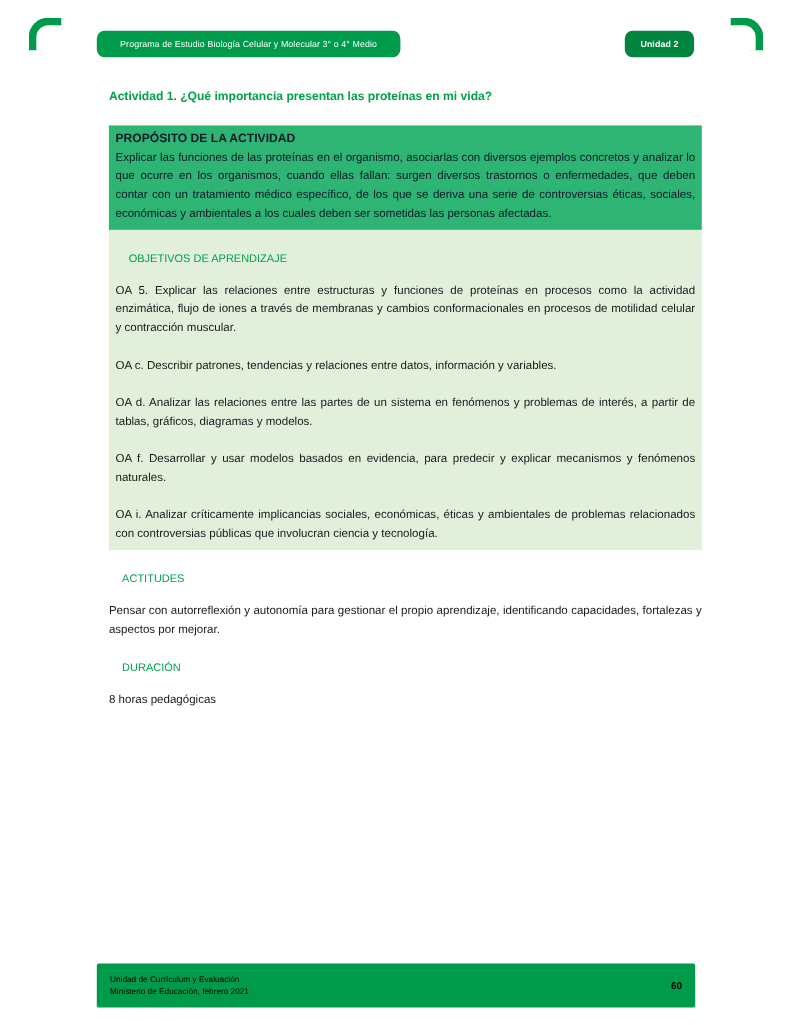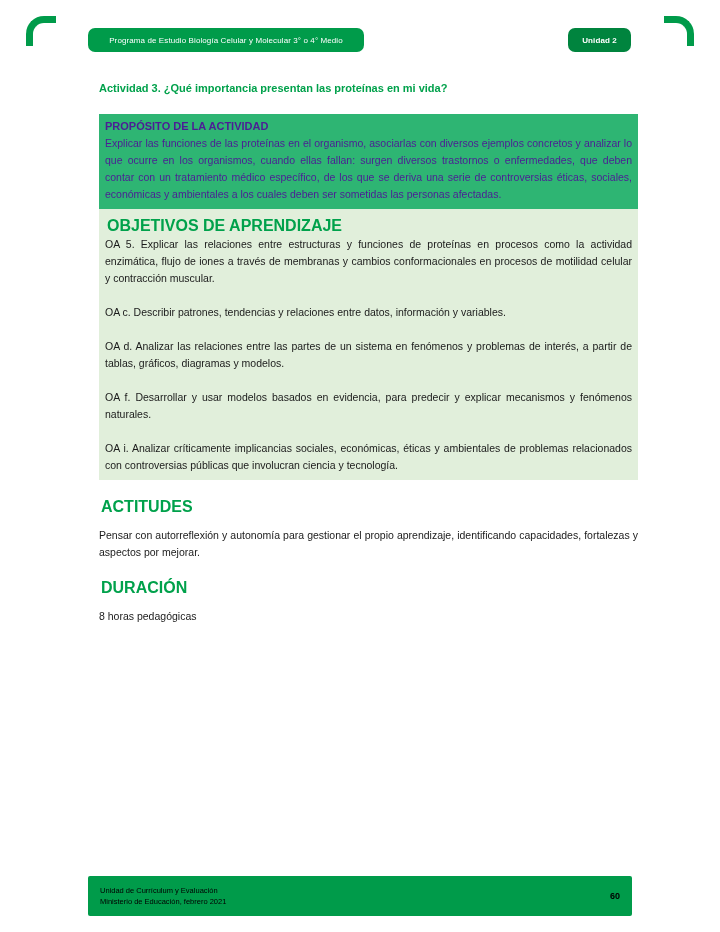--- a/index.html
+++ b/index.html
@@ -31,30 +31,30 @@
   .pill-program{left:88px;width:276px;background:var(--green-dark);}
   .pill-unit{left:568px;width:63px;background:var(--green-darker);font-weight:bold;}
 
   
   .content{position:absolute;left:99px;top:82px;width:539px;}
   .activity-title{
     margin:0 0 20px 0;font-size:11px;font-weight:bold;color:var(--heading-green);
   }
 
   .green-box{
-    background:var(--green-box);padding:4px 6px 6px 6px;color:#4c1d95;
+    background:var(--green-box);padding:4px 6px 6px 6px;color:#0f172a;
   }
   .green-box .box-heading{font-size:11px;font-weight:bold;line-height:17px;margin:0;}
   .body-text{font-size:10.5px;line-height:17px;text-align:justify;margin:0;}
 
   .light-box{
     background:var(--green-light);padding:6px 6px 2px 6px;
   }
   .section-heading{
-    font-size:16px;font-weight:bold;color:var(--heading-green);line-height:17px;margin:2px;
+    font-size:10px;font-weight:normal;color:var(--heading-green);line-height:17px;margin:12px;
   }
   .light-box p{margin:0 0 17px 0;}
   .light-box p:last-child{margin-bottom:4px;}
 
   .white-section{margin-top:18px;}
   .white-section .body-text{margin-top:12px;}
 
   
   .footer{
     position:absolute;left:88px;right:88px;bottom:16px;height:40px;
@@ -74,21 +74,21 @@
 
   <div class="pill pill-program">
     <span>Programa de Estudio Biología Celular y Molecular 3° o 4° Medio</span>
   </div>
   <div class="pill pill-unit">
     <span>Unidad 2</span>
   </div>
 
   <div class="content">
 
-    <h1 class="activity-title">Actividad 3. ¿Qué importancia presentan las proteínas en mi vida?</h1>
+    <h1 class="activity-title">Actividad 1. ¿Qué importancia presentan las proteínas en mi vida?</h1>
 
     <div class="green-box">
       <div class="box-heading">PROPÓSITO DE LA ACTIVIDAD</div>
       <p class="body-text">Explicar las funciones de las proteínas en el organismo, asociarlas con diversos ejemplos concretos y analizar lo que ocurre en los organismos, cuando ellas fallan: surgen diversos trastornos o enfermedades, que deben contar con un tratamiento médico específico, de los que se deriva una serie de controversias éticas, sociales, económicas y ambientales a los cuales deben ser sometidas las personas afectadas.</p>
     </div>
 
     <div class="light-box">
       <div class="section-heading">OBJETIVOS DE APRENDIZAJE</div>
       <p class="body-text">OA 5. Explicar las relaciones entre estructuras y funciones de proteínas en procesos como la actividad enzimática, flujo de iones a través de membranas y cambios conformacionales en procesos de motilidad celular y contracción muscular.</p>
       <p class="body-text">OA c. Describir patrones, tendencias y relaciones entre datos, información y variables.</p>

